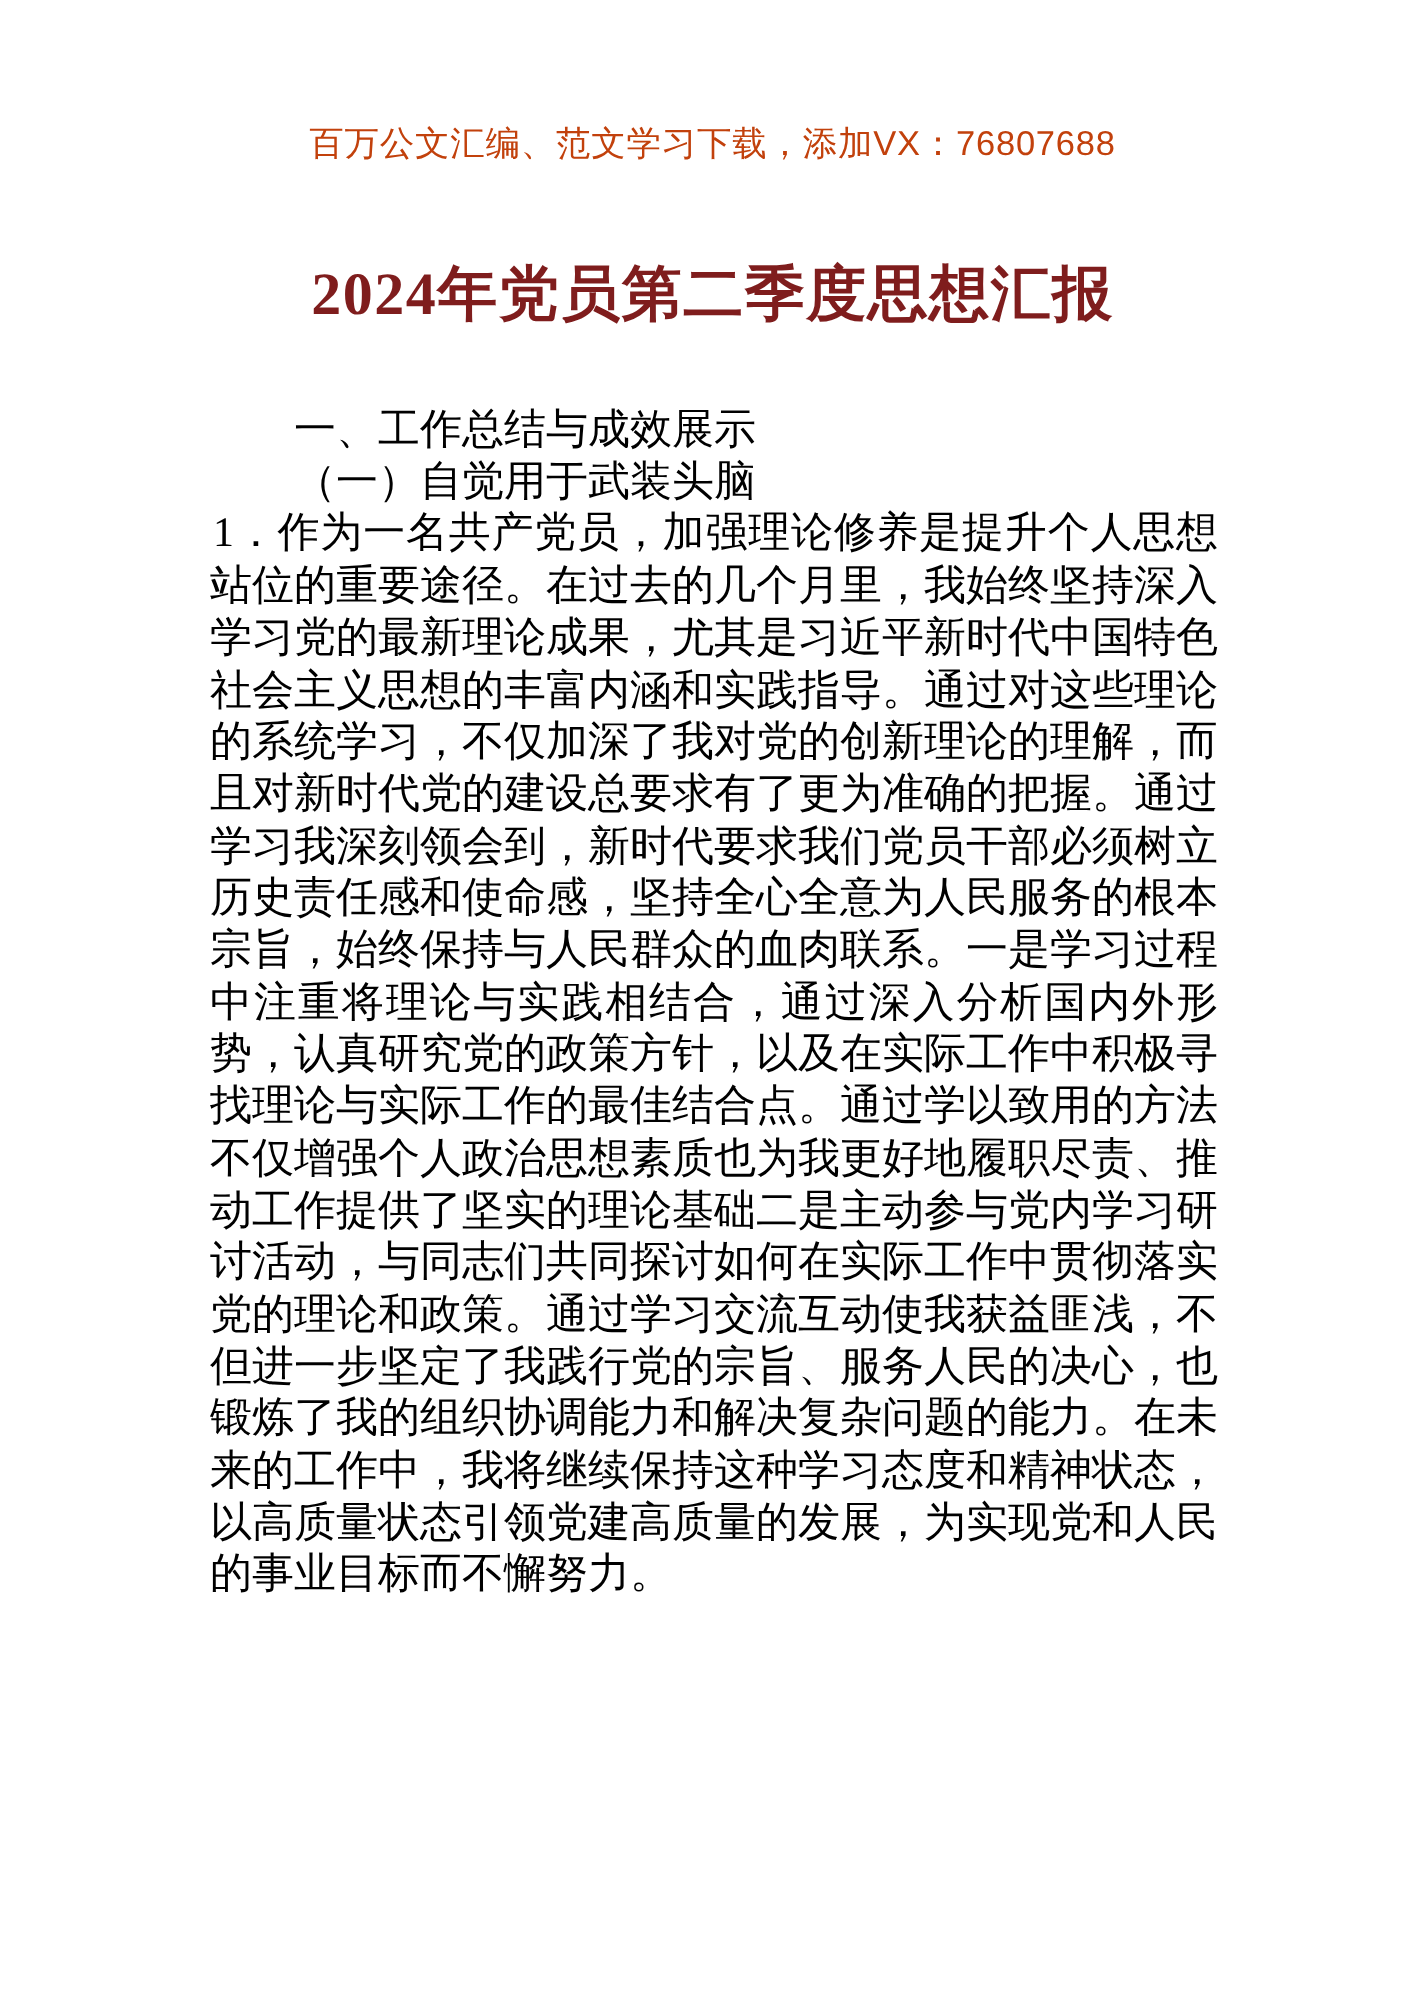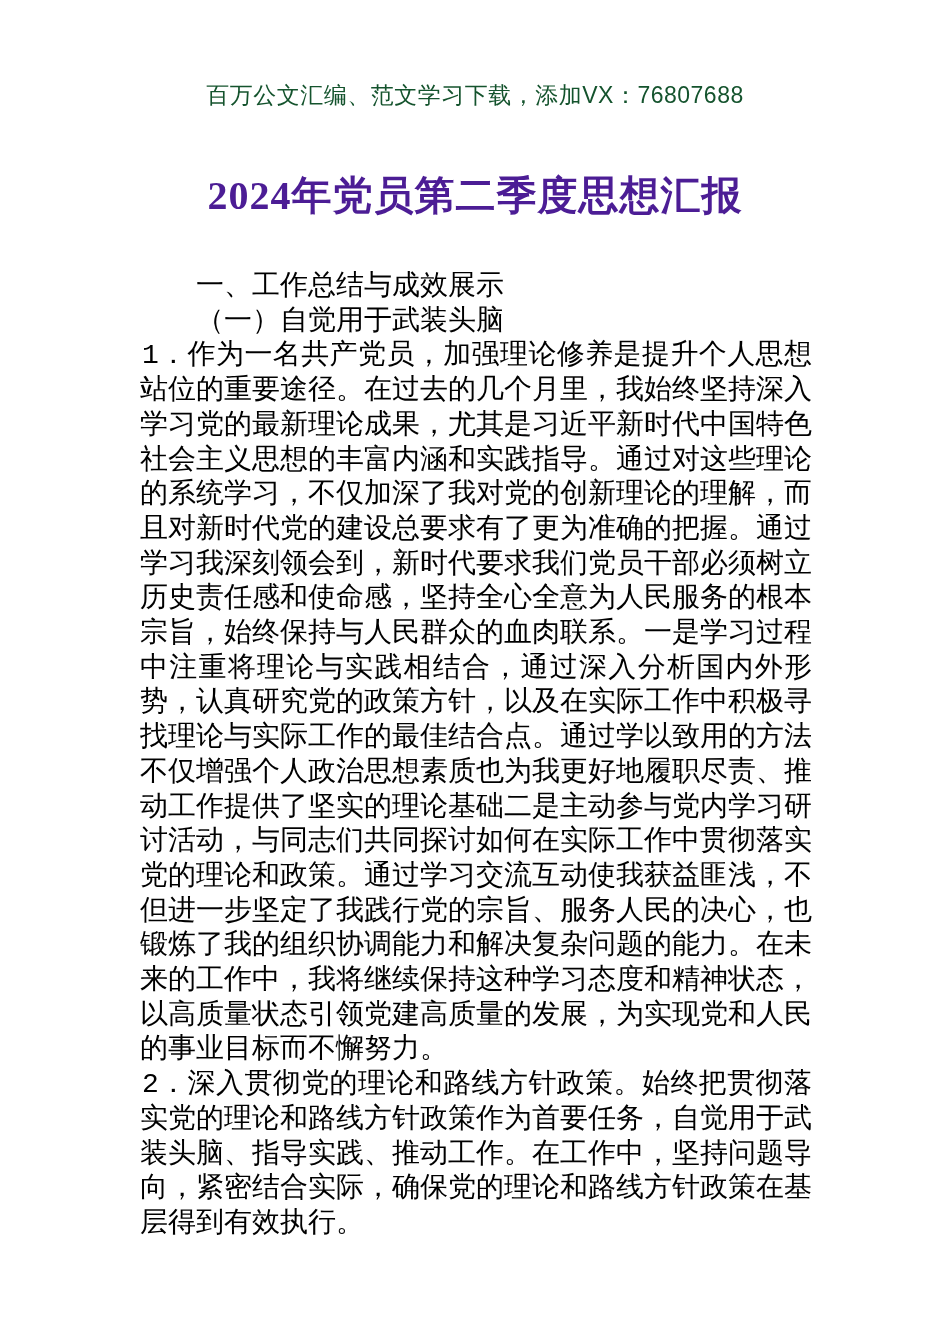--- a/index.html
+++ b/index.html
@@ -20,47 +20,47 @@
   .promo-banner {
     position: absolute;
     top: 82px;
     left: 0;
     width: 100%;
     text-align: center;
     font-size: 23px;
     line-height: 26px;
     letter-spacing: 0.5px;
     font-family: "Liberation Sans", sans-serif;
-    color: #14532d;
+    color: #c2410c;
   }
 
   .doc-title {
     position: absolute;
     top: 170px;
     left: 0;
     width: 100%;
     text-align: center;
     font-size: 40px;
     line-height: 52px;
     font-weight: bold;
-    color: #4c1d95;
+    color: #7f1d1d;
     font-family: "Liberation Serif", serif;
     letter-spacing: 1px;
   }
 
   .content {
     position: absolute;
     top: 270px;
     left: 140px;
     width: 672px;
     font-size: 28px;
     line-height: 34.7px;
     color: #000000;
     text-align: justify;
-    font-family: Liberation Mono, monospace;
+    font-family: Liberation Serif, serif;
   }
 
   .content p {
     margin: 0;
   }
 
   .content p.indent-2 {
     text-indent: 2em;
   }
 
@@ -74,16 +74,15 @@
 <div class="page">
 
   <div class="promo-banner">百万公文汇编、范文学习下载，添加VX：76807688</div>
 
   <h1 class="doc-title">2024年党员第二季度思想汇报</h1>
 
   <div class="content">
     <p class="indent-2">一、工作总结与成效展示</p>
     <p class="indent-2">（一）自觉用于武装头脑</p>
     <p class="indent-num">1．作为一名共产党员，加强理论修养是提升个人思想站位的重要途径。在过去的几个月里，我始终坚持深入学习党的最新理论成果，尤其是习近平新时代中国特色社会主义思想的丰富内涵和实践指导。通过对这些理论的系统学习，不仅加深了我对党的创新理论的理解，而且对新时代党的建设总要求有了更为准确的把握。通过学习我深刻领会到，新时代要求我们党员干部必须树立历史责任感和使命感，坚持全心全意为人民服务的根本宗旨，始终保持与人民群众的血肉联系。一是学习过程中注重将理论与实践相结合，通过深入分析国内外形势，认真研究党的政策方针，以及在实际工作中积极寻找理论与实际工作的最佳结合点。通过学以致用的方法不仅增强个人政治思想素质也为我更好地履职尽责、推动工作提供了坚实的理论基础二是主动参与党内学习研讨活动，与同志们共同探讨如何在实际工作中贯彻落实党的理论和政策。通过学习交流互动使我获益匪浅，不但进一步坚定了我践行党的宗旨、服务人民的决心，也锻炼了我的组织协调能力和解决复杂问题的能力。在未来的工作中，我将继续保持这种学习态度和精神状态，以高质量状态引领党建高质量的发展，为实现党和人民的事业目标而不懈努力。</p>
-    <p class="indent-num">2．深入贯彻党的理论和路线方针政策。始终把贯彻落实党的理论和路线方针政策作为首要任务，自觉用于武装头脑、指导实践、推动工作。在工作中，坚持问题导向，紧密结合实际，确保党的理论和路线方针政策在基层得到有效执行。</p>
   </div>
 
 </div>
 
 </body></html>

